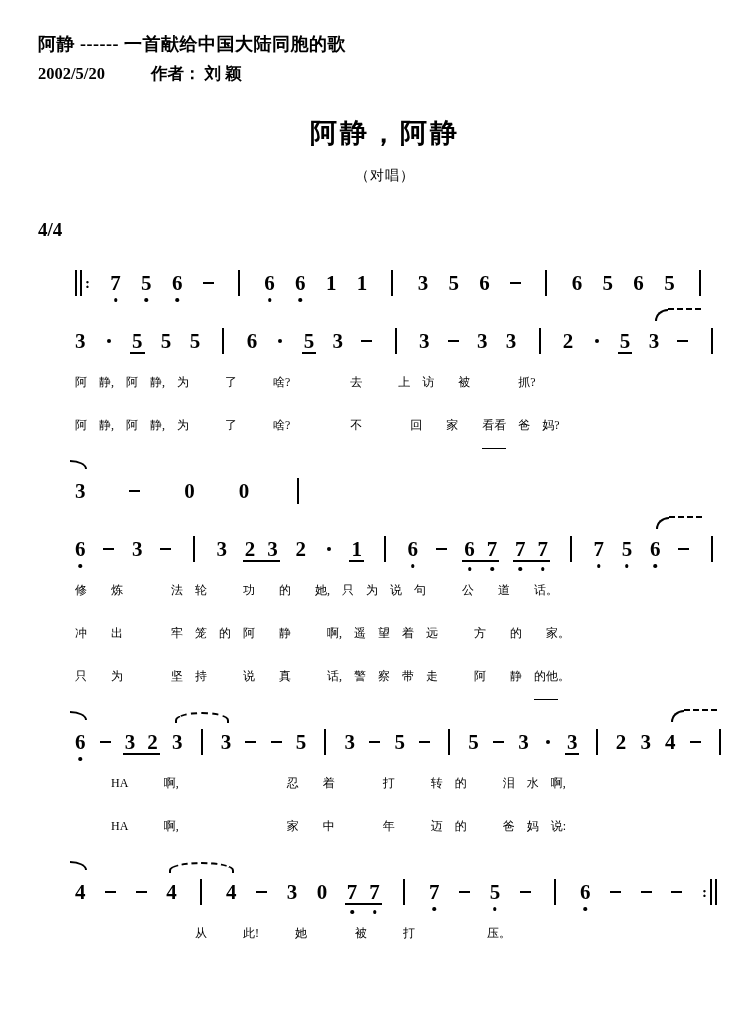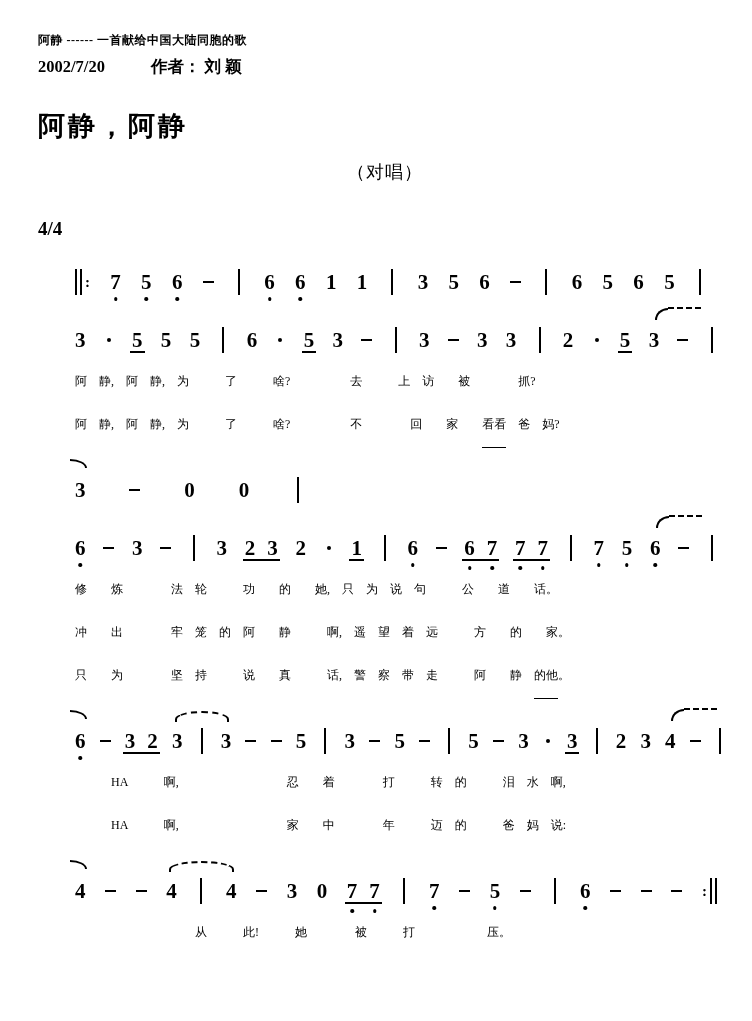--- a/index.html
+++ b/index.html
@@ -6,26 +6,26 @@
   html,body { background:#ffffff; }
   body {
     width: 752px; height: 1021px; overflow: hidden;
     color: #000;
     font-family: "Liberation Serif", "DejaVu Serif", serif;
     position: relative;
   }
   .page { padding: 32px 20px 0 38px; }
 
   
-  .hdr1 { font-size: 12px; font-weight: bold; letter-spacing: .5px; }
+  .hdr1 { font-size: 18px; font-weight: bold; letter-spacing: .5px; }
   .hdr2 { font-size: 16.5px; font-weight: bold; margin-top: 7px; }
   .hdr2 .author { margin-left: 46px; font-family: Liberation Serif, serif; }
 
-  .title { text-align: left; font-size: 27px; font-weight: bold; letter-spacing: 3px; margin-top: 30px; }
-  .subtitle { text-align: center; font-size: 18px; margin-top: 16px; letter-spacing: 1px; }
+  .title { text-align: center; font-size: 27px; font-weight: bold; letter-spacing: 3px; margin-top: 30px; }
+  .subtitle { text-align: center; font-size: 14px; margin-top: 16px; letter-spacing: 1px; }
   .timesig { font-size: 19px; font-weight: bold; margin-top: 34px; }
 
   
   .music-line {
     position: relative;
     display: flex; justify-content: space-between; align-items: center;
     margin-left: 37px; margin-top: 26px;
     height: 32px;
     font-weight: bold; font-size: 21px;
     white-space: nowrap;
@@ -78,21 +78,21 @@
   }
   .seg { display: inline; }
   .seg.u { border-bottom: 1.6px solid #000; padding-bottom: 16px; }
 </style>
 </head>
 <body>
 
 <div class="page">
   <div class="hdr1">阿静 ------ 一首献给中国大陆同胞的歌</div>
   <div class="hdr2">
-    <span>2002/7/20</span><span class="author">作者： 刘 颖</span>
+    <span>2002/5/20</span><span class="author">作者： 刘 颖</span>
   </div>
   <div class="title">阿静，阿静</div>
   <div class="subtitle">（对唱）</div>
   <div class="timesig">4/4</div>
   <div id="score">
       <div class="music-line" style="width: 630px;">
         <span class="tok rep">
           <span class="bar"></span>
           <span class="bar"></span>
           <span class="colon">:</span>

